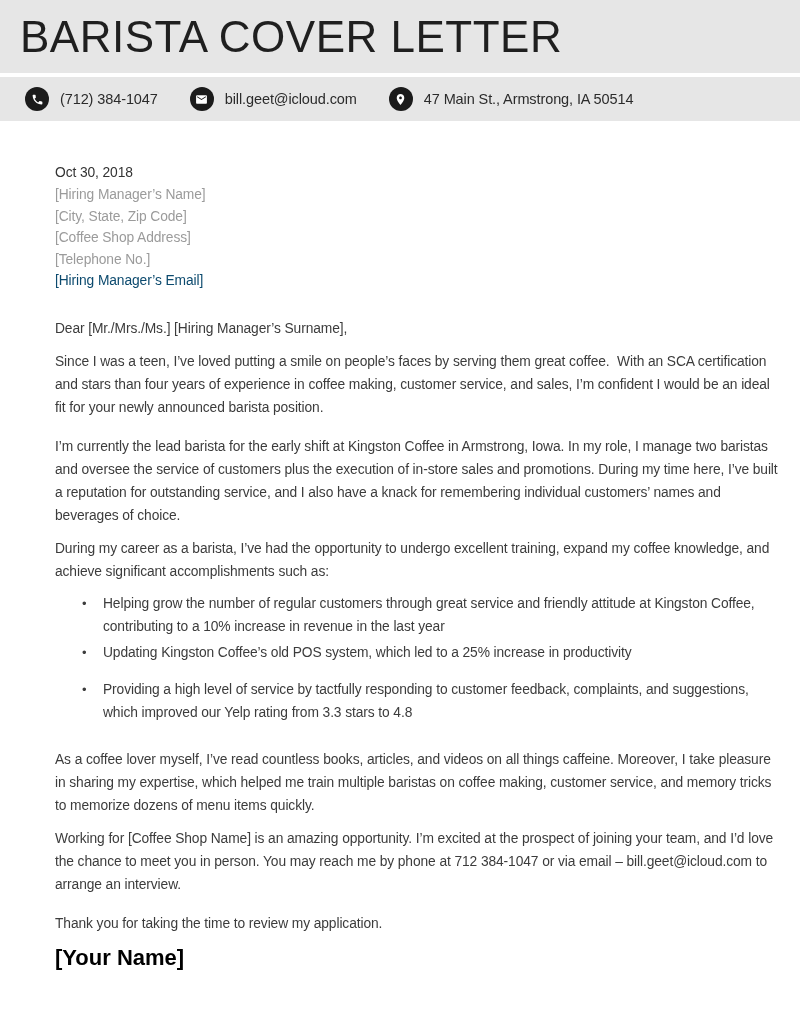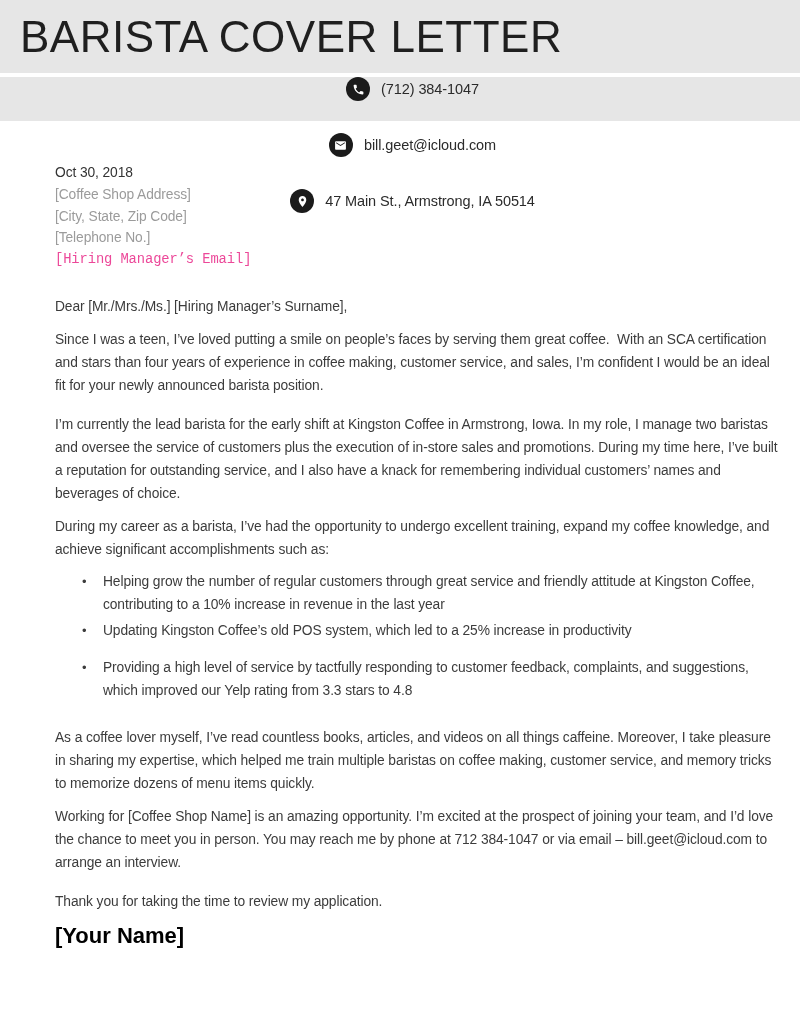--- a/index.html
+++ b/index.html
@@ -11,40 +11,40 @@
   .page{width:800px;height:1035px;position:relative;}
 
   
   .header{background:#e6e6e6;}
   .title-row{height:73px;display:flex;align-items:center;padding-left:20px;}
   .title-row h1{
     margin:0;font-size:44px;font-weight:400;color:#1f1f1f;
     letter-spacing:.5px;line-height:1;white-space:nowrap;
   }
   .header-divider{height:4px;background:#ffffff;}
-  .contact-row{height:44px;display:flex;align-items:center;padding-left:25px;gap:32px;flex-direction:column;}
+  .contact-row{height:44px;display:flex;align-items:center;padding-left:25px;gap:32px;}
   .contact{display:flex;align-items:center;}
   .icon-circle{
     width:24px;height:24px;border-radius:50%;background:#1b1b1b;flex:0 0 24px;
     display:flex;align-items:center;justify-content:center;margin-right:11px;
   }
   .icon-circle svg{width:13px;height:13px;fill:#ffffff;display:block;}
   .contact-text{font-size:14.5px;color:#2b2b2b;letter-spacing:-.1px;white-space:nowrap;}
 
   
   .body{
     padding:40px 22px 0 55px;
     font-size:13.8px;line-height:23px;color:#3c3c3c;letter-spacing:-.1px;
   }
   .body p{margin:0;white-space:pre-wrap;}
   .date{margin:0 0 9px 0;color:#333333;}
   .recipient{margin:0 0 25px 0;}
   .recipient p{line-height:21.5px;}
   .muted{color:#9b9b9b;}
-  .pink{color:#ec4899;font-family:Liberation Mono, monospace;}
+  .pink{color:#0c4a6e;}
   .salutation{margin-bottom:10px !important;}
   .para{margin-bottom:16px !important;}
   .para-tight{margin-bottom:10px !important;}
   ul.accomplishments{
     margin:9px 0 24px 0;padding:0 0 0 48px;list-style:none;
   }
   ul.accomplishments li{position:relative;margin:0 0 3px 0;white-space:pre-wrap;}
   ul.accomplishments li::before{
     content:"\2022";position:absolute;left:-21px;top:0;color:#3c3c3c;font-size:13px;
   }
@@ -95,22 +95,23 @@
         <span class="contact-text">47 Main St., Armstrong, IA 50514</span>
       </div>
 
     </div>
   </header>
 
   <main class="body">
     <p class="date">Oct 30, 2018</p>
 
     <div class="recipient">
+      <p class="muted">[Hiring Manager’s Name]</p>
+      <p class="muted">[City, State, Zip Code]</p>
       <p class="muted">[Coffee Shop Address]</p>
-      <p class="muted">[City, State, Zip Code]</p>
       <p class="muted">[Telephone No.]</p>
       <p class="pink">[Hiring Manager’s Email]</p>
     </div>
 
     <p class="salutation">Dear [Mr./Mrs./Ms.] [Hiring Manager’s Surname],</p>
 
     <p class="para">Since I was a teen, I’ve loved putting a smile on people’s faces by serving them great coffee.  With an SCA certification and stars than four years of experience in coffee making, customer service, and sales, I’m confident I would be an ideal fit for your newly announced barista position.</p>
     <p class="para-tight">I’m currently the lead barista for the early shift at Kingston Coffee in Armstrong, Iowa. In my role, I manage two baristas and oversee the service of customers plus the execution of in-store sales and promotions. During my time here, I’ve built a reputation for outstanding service, and I also have a knack for remembering individual customers’ names and beverages of choice.</p>
     <p>During my career as a barista, I’ve had the opportunity to undergo excellent training, expand my coffee knowledge, and achieve significant accomplishments such as:</p>
 

